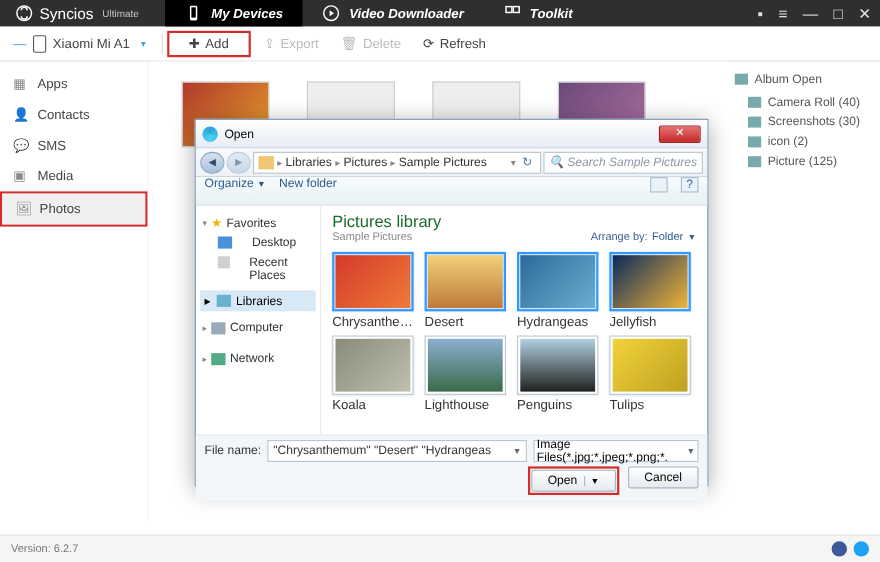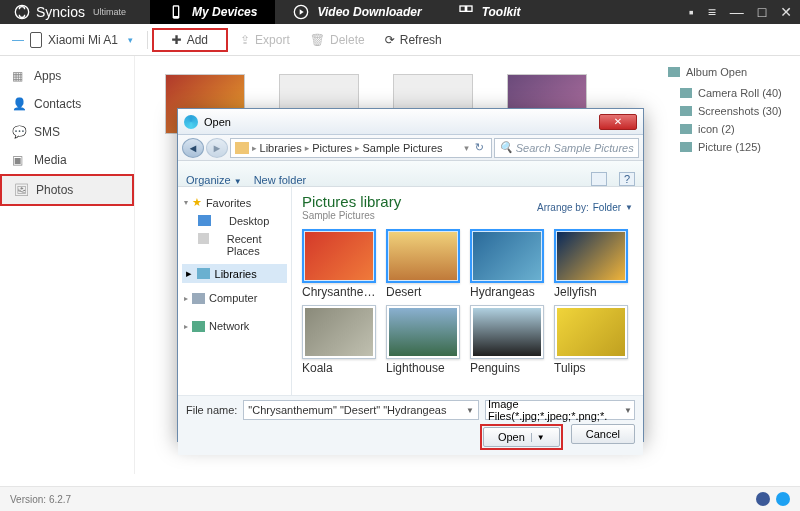--- a/index.html
+++ b/index.html
@@ -53,33 +53,33 @@
 .dlg-title { height:26px; background:linear-gradient(#fefefe,#e6edf4); display:flex; align-items:center; padding:0 6px; gap:6px; border-bottom:1px solid #bfcddc; }
 .dlg-title-icon { width:14px; height:14px; border-radius:50%; background:conic-gradient(#2aa3db,#4fd1f0,#2aa3db); }
 .dlg-close { margin-left:auto; width:38px; height:16px; background:linear-gradient(#e57373,#c62828); border:1px solid #a02020; border-radius:2px; display:flex; align-items:center; justify-content:center; color:#fff; font-size:10px; line-height:1; cursor:pointer;}
 .dlg-addr { height:26px; background:linear-gradient(#f7f9fb,#eef2f6); display:flex; align-items:center; border-bottom:1px solid #d0d7de; padding:0 4px; gap:2px; }
 .nav-btn { width:22px; height:20px; border-radius:50%; background:linear-gradient(#d6e3f0,#a9c0d8); border:1px solid #8fa9c4; display:flex; align-items:center; justify-content:center; color:#2a4b6e; cursor:pointer;}
 .crumb-bar { flex:1; height:20px; border:1px solid #b8c4d1; background:#fff; display:flex; align-items:center; padding:0 4px; gap:3px; }
 .crumb-ic { width:14px; height:12px; background:#f0c674; }
 .crumb { color:#333; }
 .crumb-ar { color:#888; font-size:9px; }
 .srch { width:145px; height:20px; border:1px solid #b8c4d1; background:#fff; display:flex; align-items:center; padding:0 4px; color:#8a98a7; font-style:italic; gap:3px;}
-.dlg-tool { height:26px; background:linear-gradient(#f7fbfc,#e8f1f3); border-bottom:1px solid #d7dee3; display:flex; align-items:flex-end; padding:0 8px; gap:12px; color:#2a5b8e; }
+.dlg-tool { height:26px; background:linear-gradient(#f7fbfc,#e8f1f3); border-bottom:1px solid #d7dee3; display:flex; align-items:flex-start; padding:0 8px; gap:12px; color:#2a5b8e; }
 .dlg-tool .spacer{flex:1}
 .view-ic { width:16px; height:14px; border:1px solid #a8bcd0; background:#eaf2f9; }
 .dlg-body { display:flex; height:208px; }
 .dlg-nav { width:114px; border-right:1px solid #e3e9ee; padding:6px 4px; overflow:hidden; }
 .dn-h { display:flex; align-items:center; gap:4px; padding:3px 2px; color:#333; cursor:pointer;}
 .dn-h .tri { color:#888; font-size:8px; }
 .dn-h .star { color:#f0b400; }
 .dn-i { display:flex; align-items:flex-start; gap:18px; padding:3px 2px 3px 16px; color:#333; cursor:pointer;}
 .dn-lib { background:#d7e8f7; margin:4px 0; padding:3px 4px; display:flex; align-items:center; gap:5px;}
 .mini-ic{ width:13px; height:11px; }
 .dlg-content { flex:1; padding:6px 10px 0 10px; overflow:hidden; }
-.lib-head { display:flex; justify-content:space-between; align-items:center; }
+.lib-head { display:flex; justify-content:space-between; align-items:flex-end; }
 .lib-title { color:#1b6b2c; font-size:15px; }
 .lib-sub { color:#888; font-size:10px; }
 .arrange { color:#3a6291; font-size:10px; display:flex; align-items:center; gap:4px;}
 .grid { display:flex; flex-wrap:wrap; gap:6px 10px; margin-top:8px; }
 .gcell { width:74px; }
 .gthumb { width:74px; height:54px; border:1px solid #bac7d4; padding:2px; background:#fff; box-shadow:0 1px 2px rgba(0,0,0,.15);}
 .gimg { width:100%; height:100%; }
 .gcell.sel .gthumb { border:2px solid #3399ff; background:#d6e9fb; padding:1px;}
 .gname { text-align:left; font-size:12px; color:#333; margin-top:2px; white-space:nowrap; overflow:hidden; text-overflow:ellipsis;}
 .dlg-foot { height:60px; border-top:1px solid #e3e9ee; background:#f2f6f9; padding:4px 8px; }

